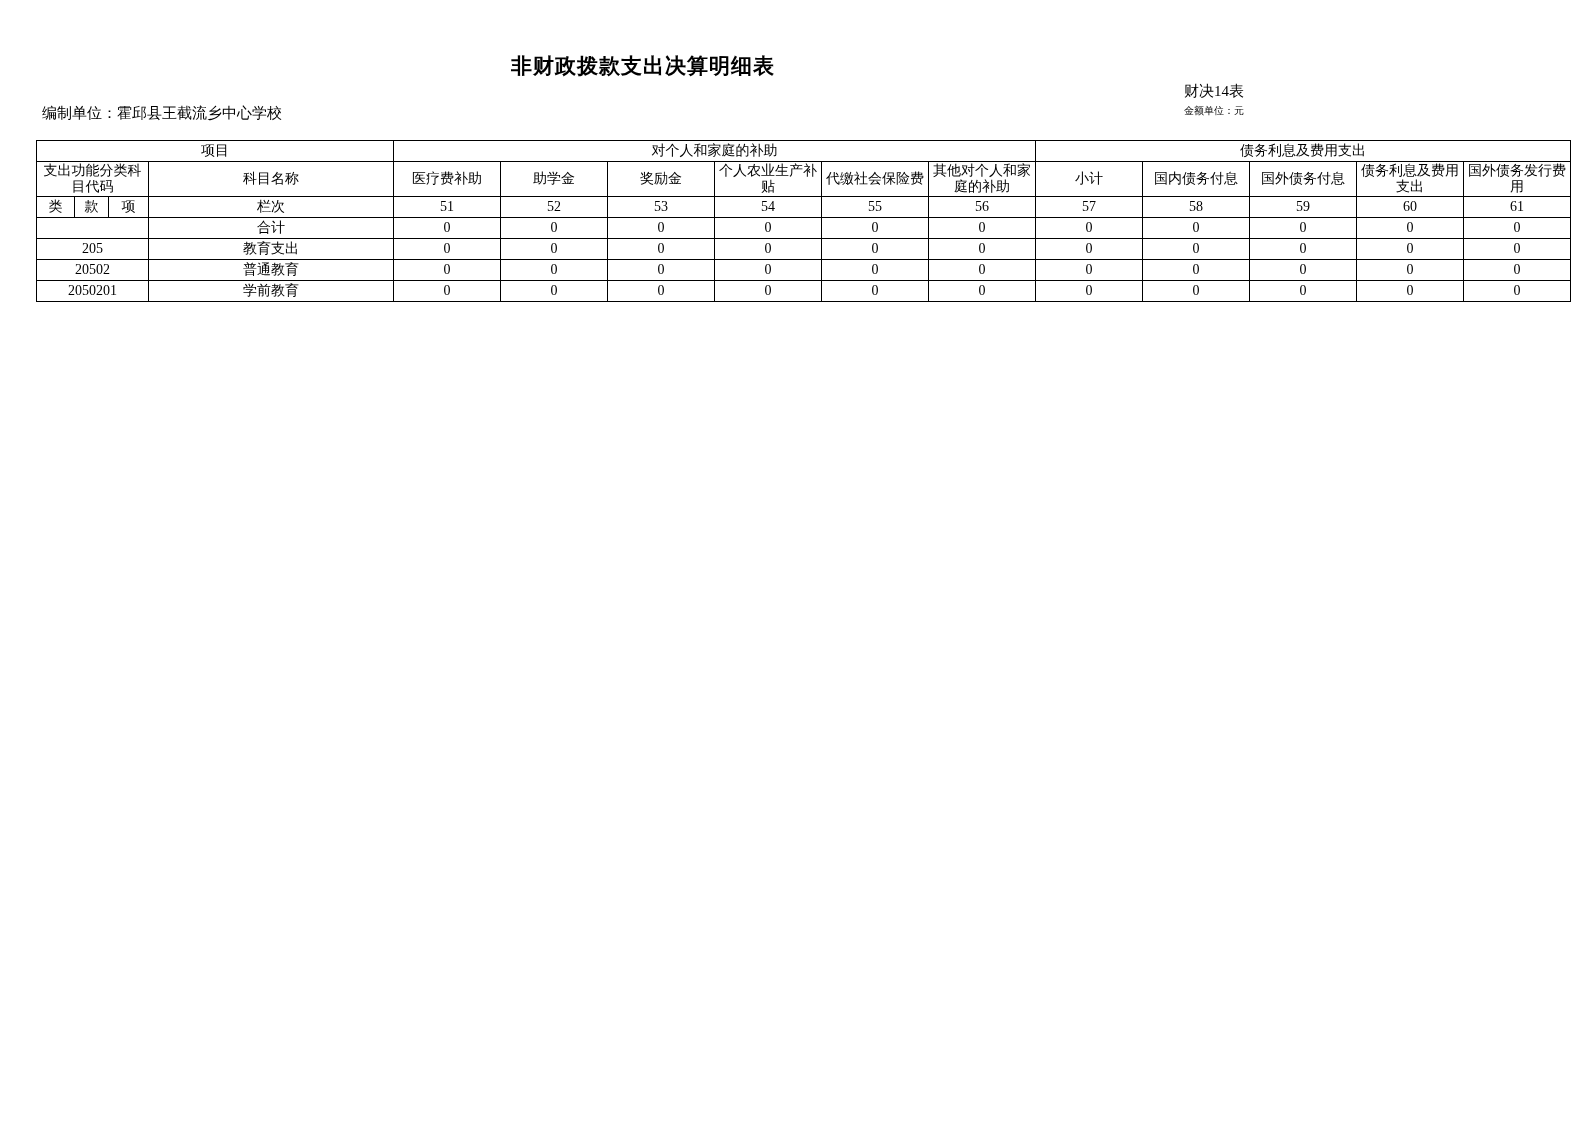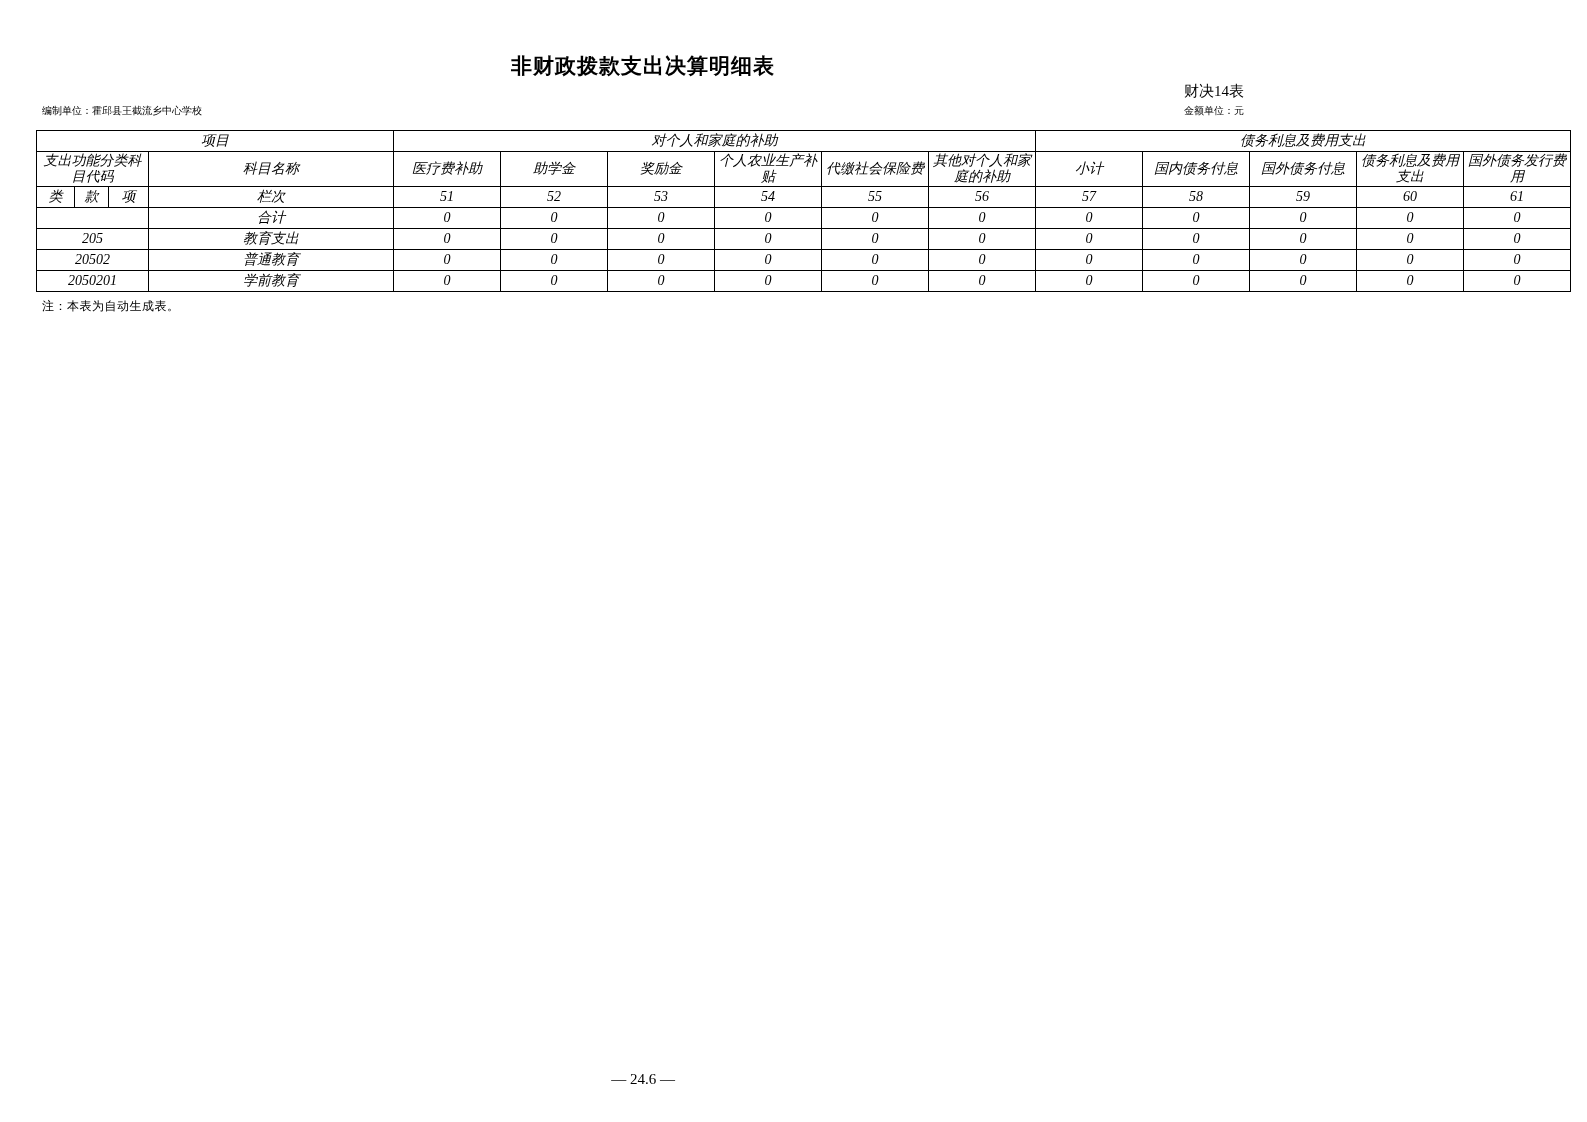--- a/index.html
+++ b/index.html
@@ -31,21 +31,21 @@
   }
   .meta-row {
     position: relative;
     height: 26px;
     margin-top: 24px;
   }
   .meta-left {
     position: absolute;
     left: 6px;
     top: 0;
-    font-size: 10px;
+    font-size: 15px;
   }
   .meta-center {
     position: absolute;
     left: 0;
     right: 0;
     top: 2px;
     text-align: center;
     font-size: 14px;
   }
   .meta-right-top {
@@ -58,23 +58,22 @@
   .meta-right-bottom {
     position: absolute;
     right: 6px;
     top: 0px;
     font-size: 10px;
     text-align: right;
   }
   table.main {
     border-collapse: collapse;
     width: 1515px;
-    margin-top: 0;
+    margin-top: 10px;
     table-layout: fixed;
-    font-style: italic;
   }
   table.main td, table.main th {
     border: 1px solid #000000;
     font-weight: normal;
     font-size: 14px;
     padding: 1px 3px;
     text-align: center;
     vertical-align: middle;
     line-height: 1.15;
     height: 18px;
@@ -234,16 +233,14 @@
         <td class="num">0</td>
         <td class="num">0</td>
         <td class="num">0</td>
         <td class="num">0</td>
         <td class="num">0</td>
         <td class="num">0</td>
       </tr>
     </tbody>
   </table>
 
-  <div class="note">注：本表为自动生成表。</div>
-
-  <div class="footer">— 24.6 —</div>
+
 </div>
 
 </body></html>

